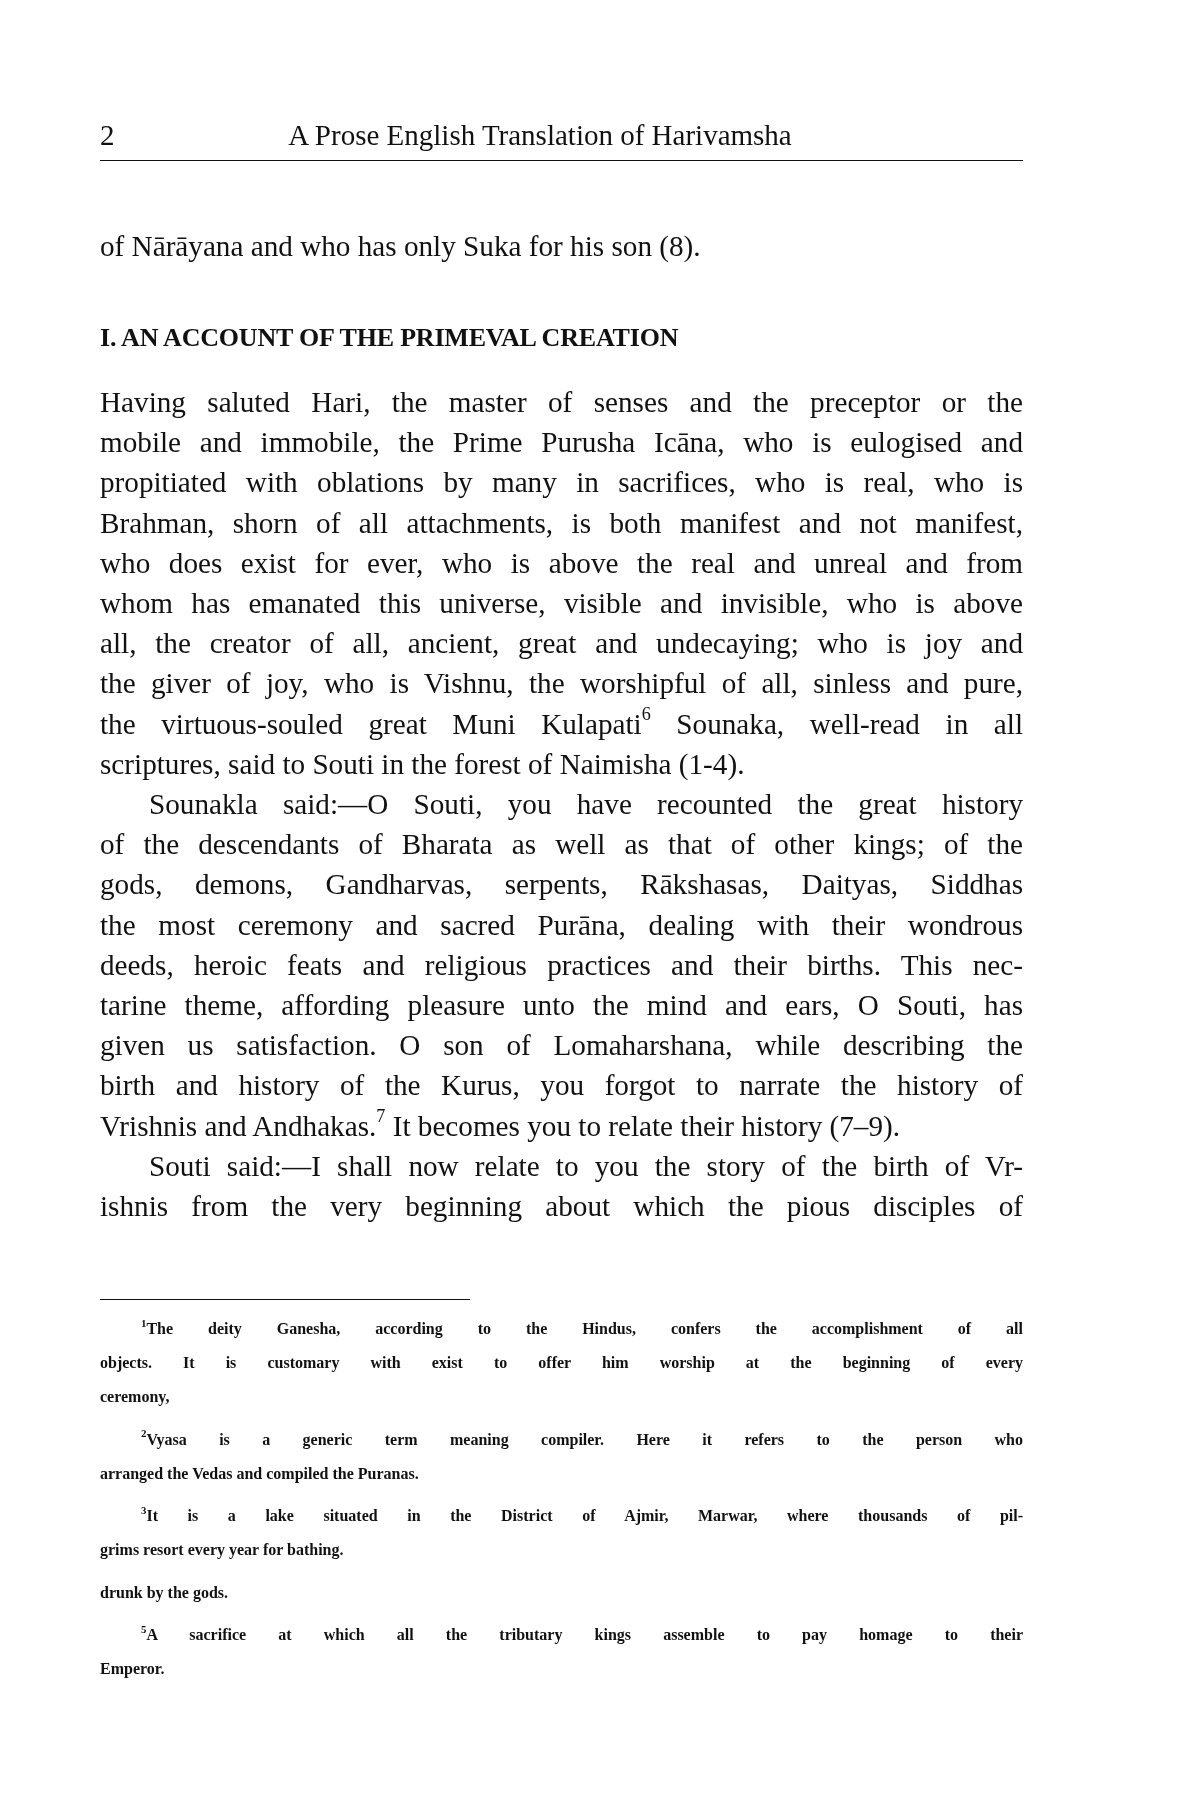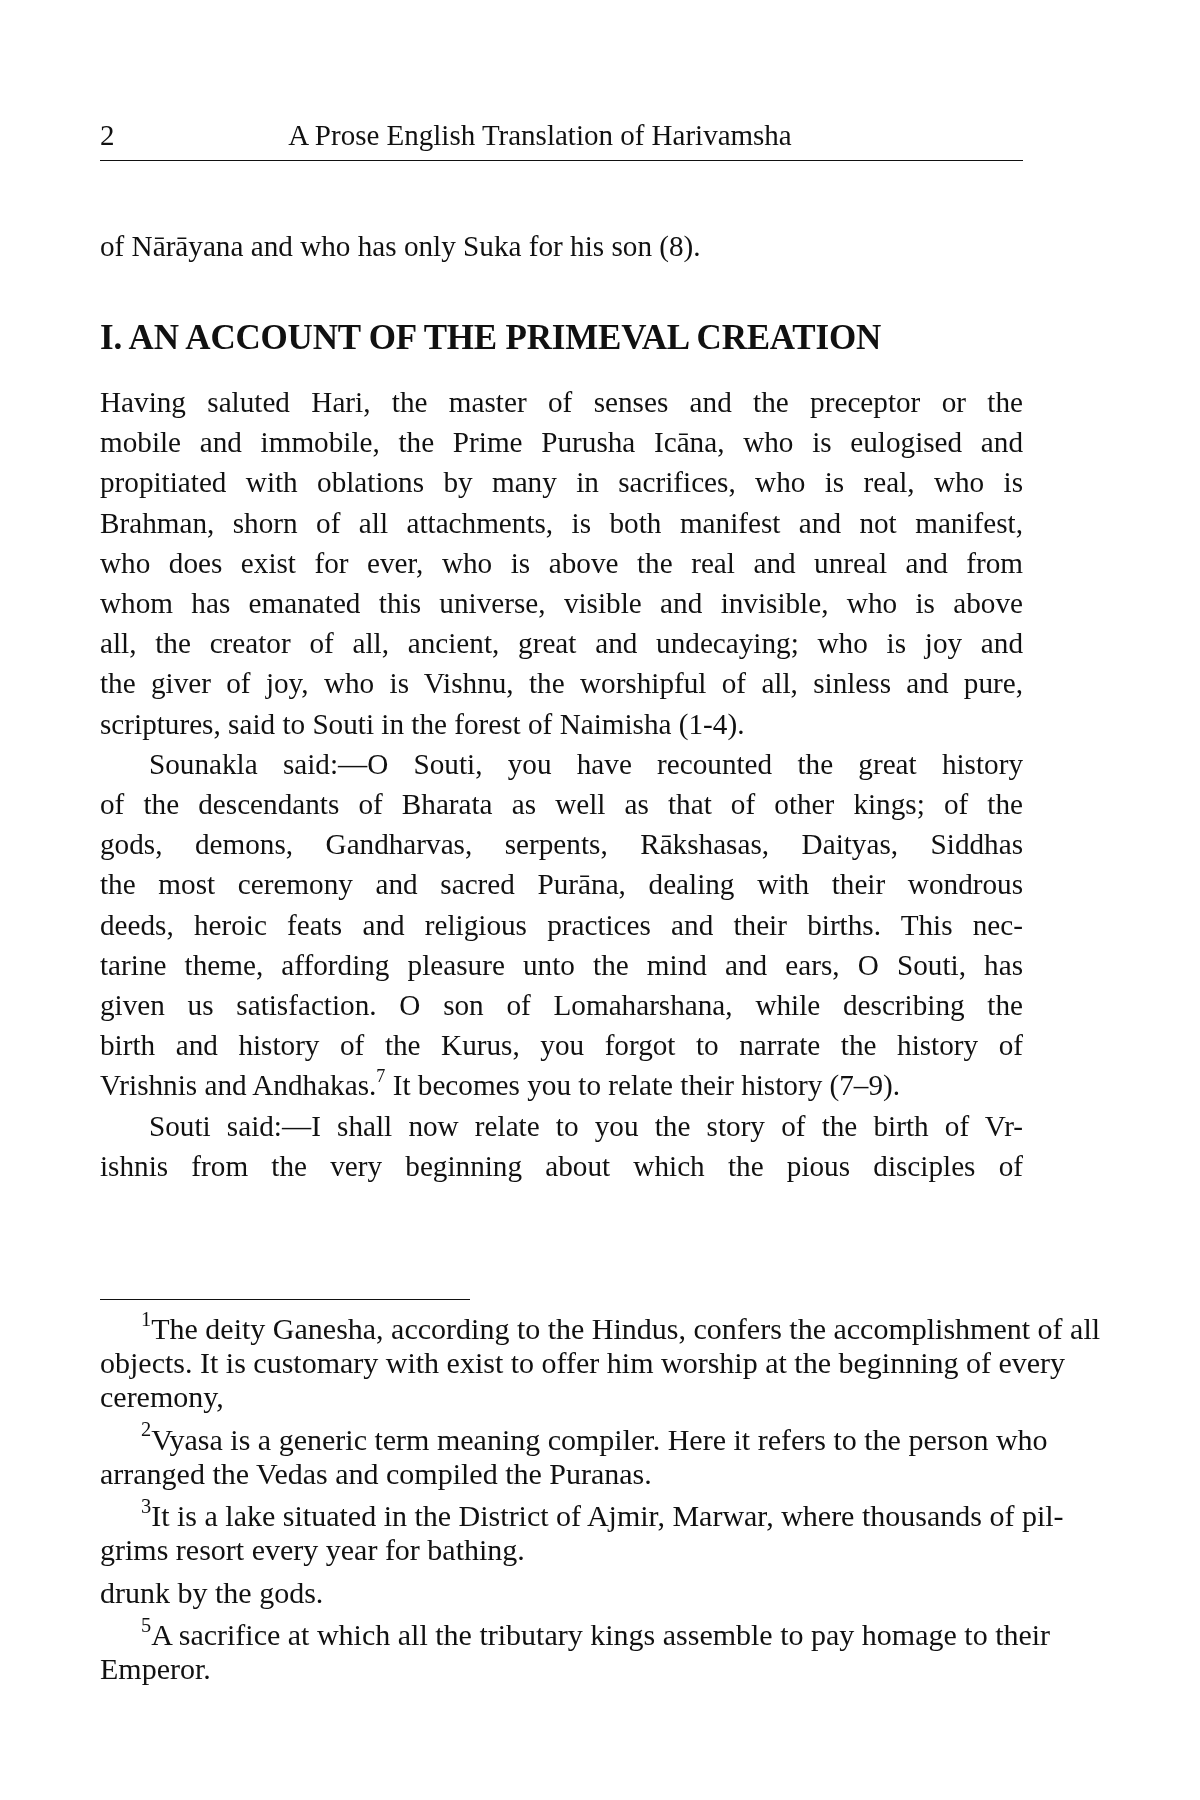--- a/index.html
+++ b/index.html
@@ -61,21 +61,21 @@
       hyphens: none;
     }
     .continuation {
       top: 226px;
     }
     .section-heading {
       position: absolute;
       top: 316px;
       left: 0;
       margin: 0;
-      font-size: 35px;
+      font-size: 26px;
       font-weight: bold;
       line-height: 44px;
       letter-spacing: -0.2px;
     }
     .main-text {
       top: 382px;
     }
     .main-text p {
       margin: 0;
       text-align: justify;
@@ -92,22 +92,23 @@
       top: 1299px;
       left: 0;
       width: 370px;
       border-top: 1.4px solid #111;
     }
     .footnotes {
       position: absolute;
       top: 1312px;
       left: 0;
       width: 923px;
-      font-size: 30px;
+      font-size: 16px;
       line-height: 34px;
+      font-weight: bold;
     }
     .footnotes p {
       margin: 0 0 8.5px 0;
       text-indent: 41px;
       text-align: justify;
     }
     .footnotes p sup {
       font-size: 68%;
       top: -0.1em;
     }
@@ -143,20 +144,21 @@
   <div class="body-text main-text" id="main-text">
       <p>
         <span class="just-line">Having saluted Hari, the master of senses and the preceptor or the</span>
         <span class="just-line">mobile and immobile, the Prime Purusha Icāna, who is eulogised and</span>
         <span class="just-line">propitiated with oblations by many in sacrifices, who is real, who is</span>
         <span class="just-line">Brahman, shorn of all attachments, is both manifest and not manifest,</span>
         <span class="just-line">who does exist for ever, who is above the real and unreal and from</span>
         <span class="just-line">whom has emanated this universe, visible and invisible, who is above</span>
         <span class="just-line">all, the creator of all, ancient, great and undecaying; who is joy and</span>
         <span class="just-line">the giver of joy, who is Vishnu, the worshipful of all, sinless and pure,</span>
+        <span class="just-line"><span>the virtuous-souled great Muni Kulapati</span><sup>6</sup><span> Sounaka, well-read in all</span></span>
         <span class="last-line">scriptures, said to Souti in the forest of Naimisha (1-4).</span>
       </p>
       <p>
         <span class="just-line" style="padding-left: 49px;">Sounakla said:—O Souti, you have recounted the great history</span>
         <span class="just-line">of the descendants of Bharata as well as that of other kings; of the</span>
         <span class="just-line">gods, demons, Gandharvas, serpents, Rākshasas, Daityas, Siddhas</span>
         <span class="just-line">the most ceremony and sacred Purāna, dealing with their wondrous</span>
         <span class="just-line">deeds, heroic feats and religious practices and their births. This nec-</span>
         <span class="just-line">tarine theme, affording pleasure unto the mind and ears, O Souti, has</span>
         <span class="just-line">given us satisfaction.  O son of Lomaharshana, while describing the</span>

